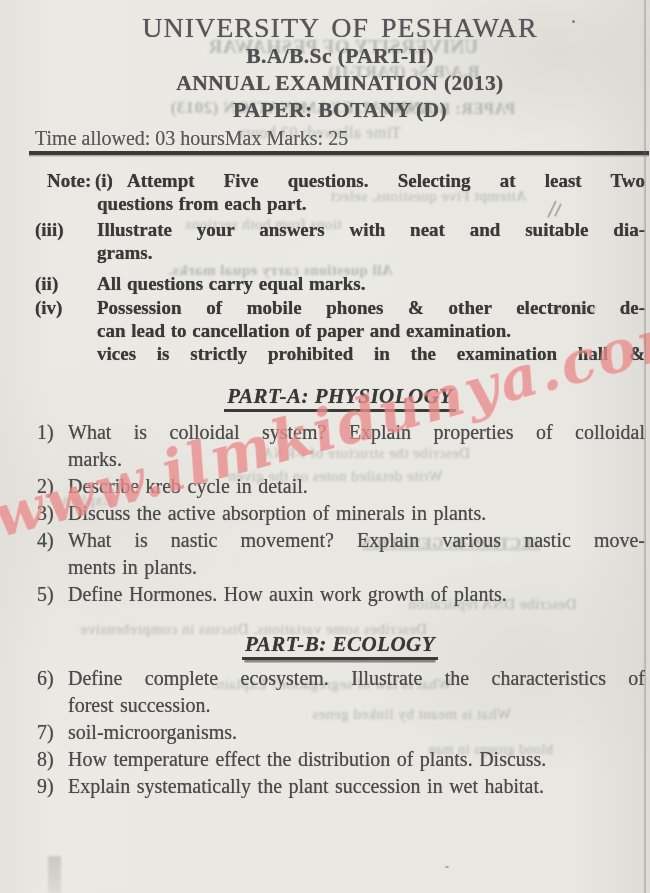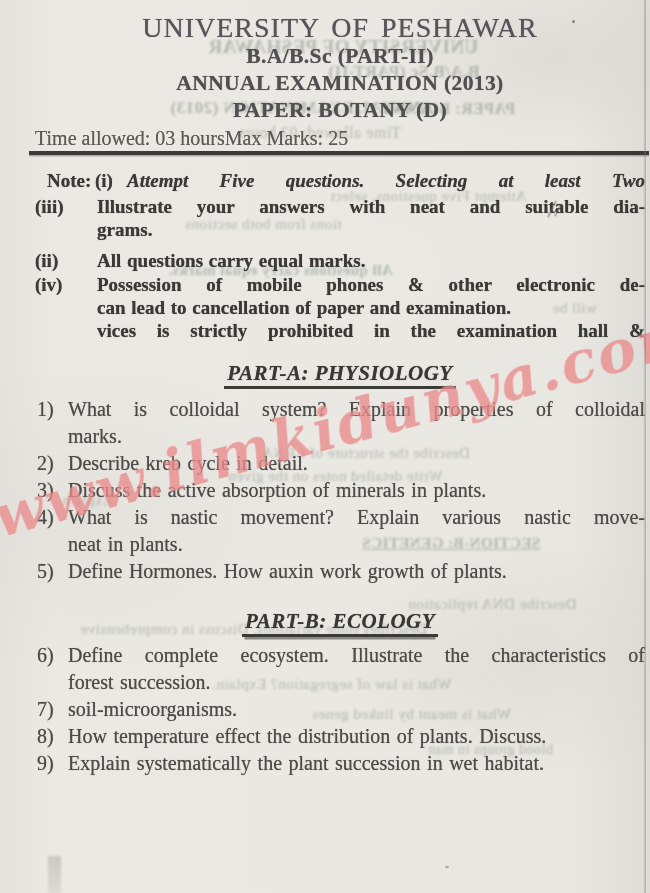--- a/index.html
+++ b/index.html
@@ -53,21 +53,21 @@
     color:#3b3936; word-spacing:1px; text-shadow:0 0 .7px rgba(59,57,54,.8);
   }
   .note-item{position:relative; padding-left:62px;}
   .note-item.m2{margin-top:8px;}
   .note-item.m3{margin-top:3px;}
   .note-item.m4{margin-top:1px;}
   .nlabel{position:absolute; left:12px; top:0;}
   .nmark{position:absolute; left:0; top:0;}
   .nmark.shift{left:60px;}
   .nline{display:block;}
-  .nline.indent{text-indent:30px;font-style:italic;}
+  .nline.indent{text-indent:30px;}
   .stretch{text-align:justify; text-align-last:justify;}
   
   .part-hd{text-align:center;font-style:italic;}
   .part-hd.a{margin-top:21px;}
   .part-hd.b{margin-top:26px;}
   .part-title{
     display:inline-block; font-size:21px; line-height:21px; font-weight:bold;
     letter-spacing:.5px; color:#3a3835; padding:0 3px 2px;
     border-bottom:3px solid #3c3a37;
     text-shadow:0 0 .7px rgba(58,56,53,.8);
@@ -145,20 +145,21 @@
       <span>Max Marks: 25</span>
     </div>
 
     <div class="rule"></div>
 
     <div class="notes">
       <div class="note-item m1">
         <span class="nlabel">Note:</span>
         <span class="nmark shift">(i)</span>
         <span class="nline indent stretch">Attempt Five questions. Selecting at least Two</span>
+        <span class="nline">questions from each part.</span>
       </div>
       <div class="note-item m3">
         <span class="nmark">(iii)</span>
         <span class="nline stretch">Illustrate your answers with neat and suitable dia-</span>
         <span class="nline">grams.</span>
       </div>
       <div class="note-item m2">
         <span class="nmark">(ii)</span>
         <span class="nline">All questions carry equal marks.</span>
       </div>
@@ -184,21 +185,21 @@
         <span class="qnum">2)</span>
         <span class="qline">Describe kreb cycle in detail.</span>
       </li>
       <li class="q">
         <span class="qnum">3)</span>
         <span class="qline">Discuss the active absorption of minerals in plants.</span>
       </li>
       <li class="q">
         <span class="qnum">4)</span>
         <span class="qline stretch">What is nastic movement? Explain various nastic move-</span>
-        <span class="qline">neat in plants.</span>
+        <span class="qline">ments in plants.</span>
       </li>
       <li class="q">
         <span class="qnum">5)</span>
         <span class="qline">Define Hormones. How auxin work growth of plants.</span>
       </li>
     </ul>
 
     <div class="part-hd b">
       <span class="part-title">PART-B: ECOLOGY</span>
     </div>

